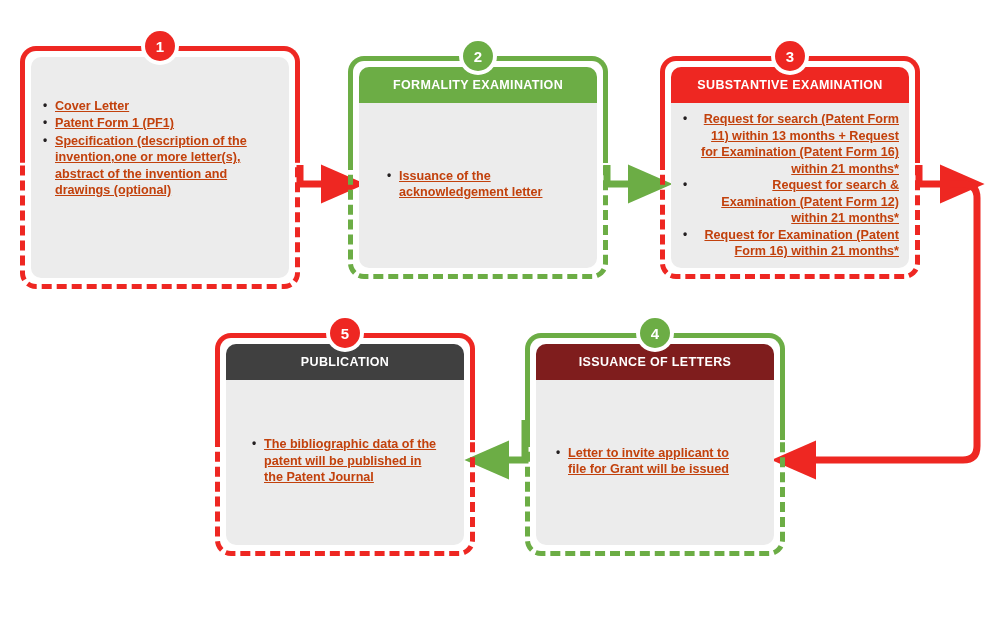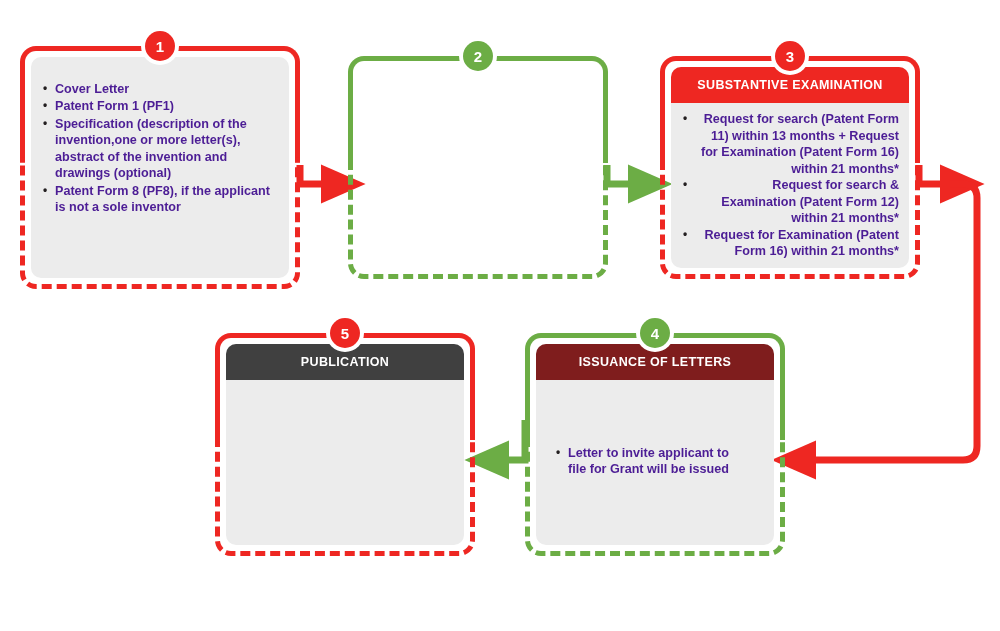--- a/index.html
+++ b/index.html
@@ -95,22 +95,23 @@
     list-style: none;
     margin: 0;
     padding: 0;
   }
   ul.items li {
     position: relative;
     padding-left: 12px;
     margin-bottom: 1px;
     font-size: 12.6px;
     line-height: 16.5px;
-    color: #4c1d95;
+    color: #c2410c;
     font-weight: bold;
+    text-decoration: underline;
   }
   ul.items li::before {
     content: "\2022";
     position: absolute;
     left: 0;
     top: -1px;
     font-size: 12px;
     color: #231f20;
   }
   ul.items.tight li { margin-bottom: 0; }
@@ -173,31 +174,38 @@
     <div class="bracket bracket-dashed" style="border-color:#EE2722;"></div>
     <div class="badge">
       <span style="background:#EE2722;">1</span>
     </div>
     <div class="panel">
       <div class="panel-body centered">
         <ul class="items">
           <li>Cover Letter</li>
           <li>Patent Form 1 (PF1)</li>
           <li>Specification (description of the invention,one or more letter(s), abstract of the invention  and drawings (optional)</li>
-          <li>Patent Form 8 (PF8), if the applicant is not a sole inventor</li>
         </ul>
       </div>
     </div>
   </div>
 
   <div class="step" id="step-2" style="left:348px; top:56px; width:260px; height:223px;">
     <div class="bracket bracket-solid" style="border-color:#6CAD45;"></div>
     <div class="bracket bracket-dashed" style="border-color:#6CAD45;"></div>
     <div class="badge">
       <span style="background:#6CAD45;">2</span>
+    </div>
+    <div class="panel">
+      <div class="panel-head" style="background:#6CAD45;">FORMALITY EXAMINATION</div>
+      <div class="panel-body centered" style="padding-left:28px;">
+        <ul class="items">
+          <li style="max-width:150px;">Issuance of the acknowledgement letter</li>
+        </ul>
+      </div>
     </div>
   </div>
 
   <div class="step" id="step-3" style="left:660px; top:56px; width:260px; height:223px;">
     <div class="bracket bracket-solid" style="border-color:#EE2722;"></div>
     <div class="bracket bracket-dashed" style="border-color:#EE2722;"></div>
     <div class="badge">
       <span style="background:#EE2722;">3</span>
     </div>
     <div class="panel">
@@ -213,20 +221,25 @@
   </div>
 
   <div class="step" id="step-5" style="left:215px; top:333px; width:260px; height:223px;">
     <div class="bracket bracket-solid" style="border-color:#EE2722;"></div>
     <div class="bracket bracket-dashed" style="border-color:#EE2722;"></div>
     <div class="badge">
       <span style="background:#EE2722;">5</span>
     </div>
     <div class="panel">
       <div class="panel-head" style="background:#404040;">PUBLICATION</div>
+      <div class="panel-body centered" style="padding-left:26px;">
+        <ul class="items">
+          <li style="max-width:176px;">The bibliographic data of the patent will be published in the Patent Journal</li>
+        </ul>
+      </div>
     </div>
   </div>
 
   <div class="step" id="step-4" style="left:525px; top:333px; width:260px; height:223px;">
     <div class="bracket bracket-solid" style="border-color:#6CAD45;"></div>
     <div class="bracket bracket-dashed" style="border-color:#6CAD45;"></div>
     <div class="badge">
       <span style="background:#6CAD45;">4</span>
     </div>
     <div class="panel">

